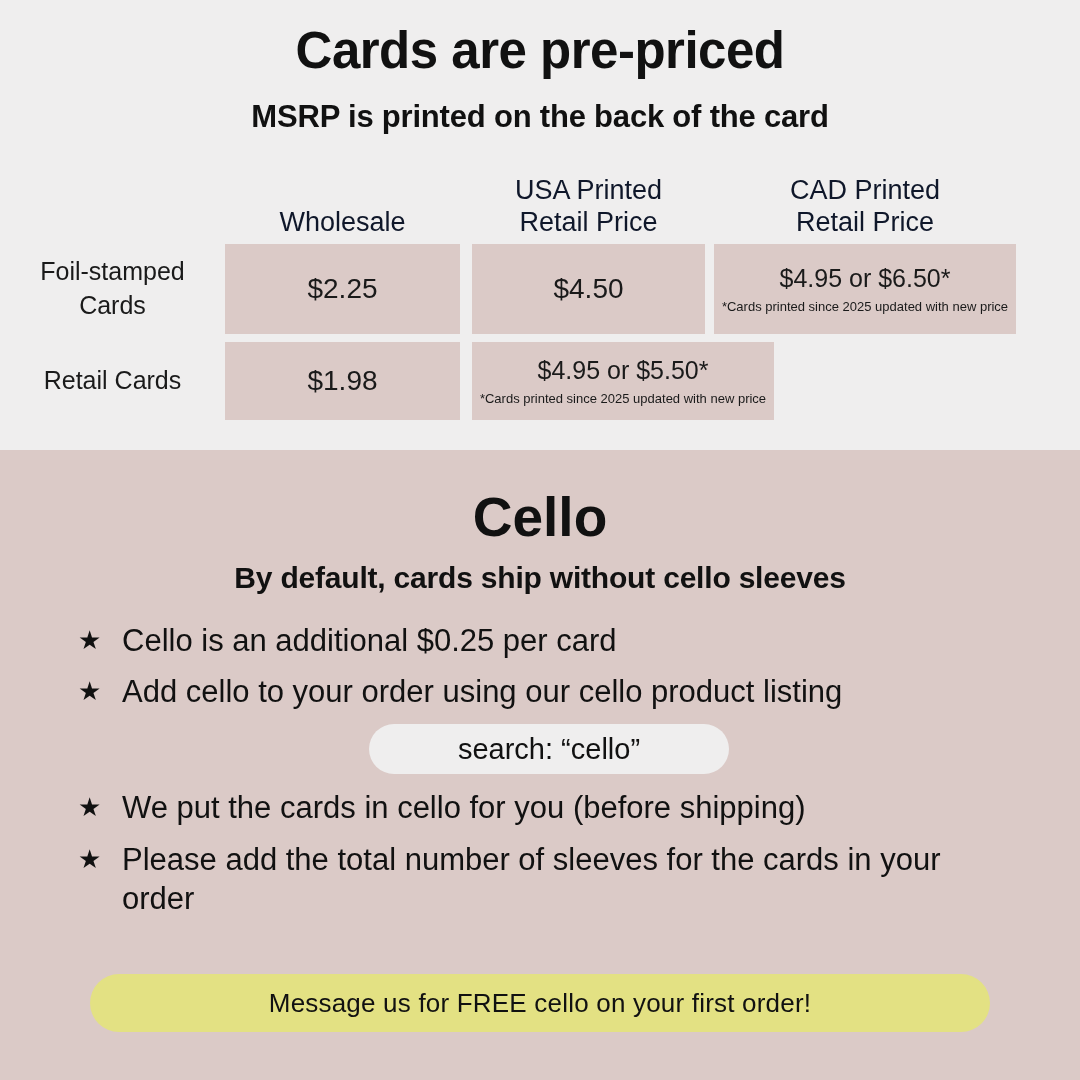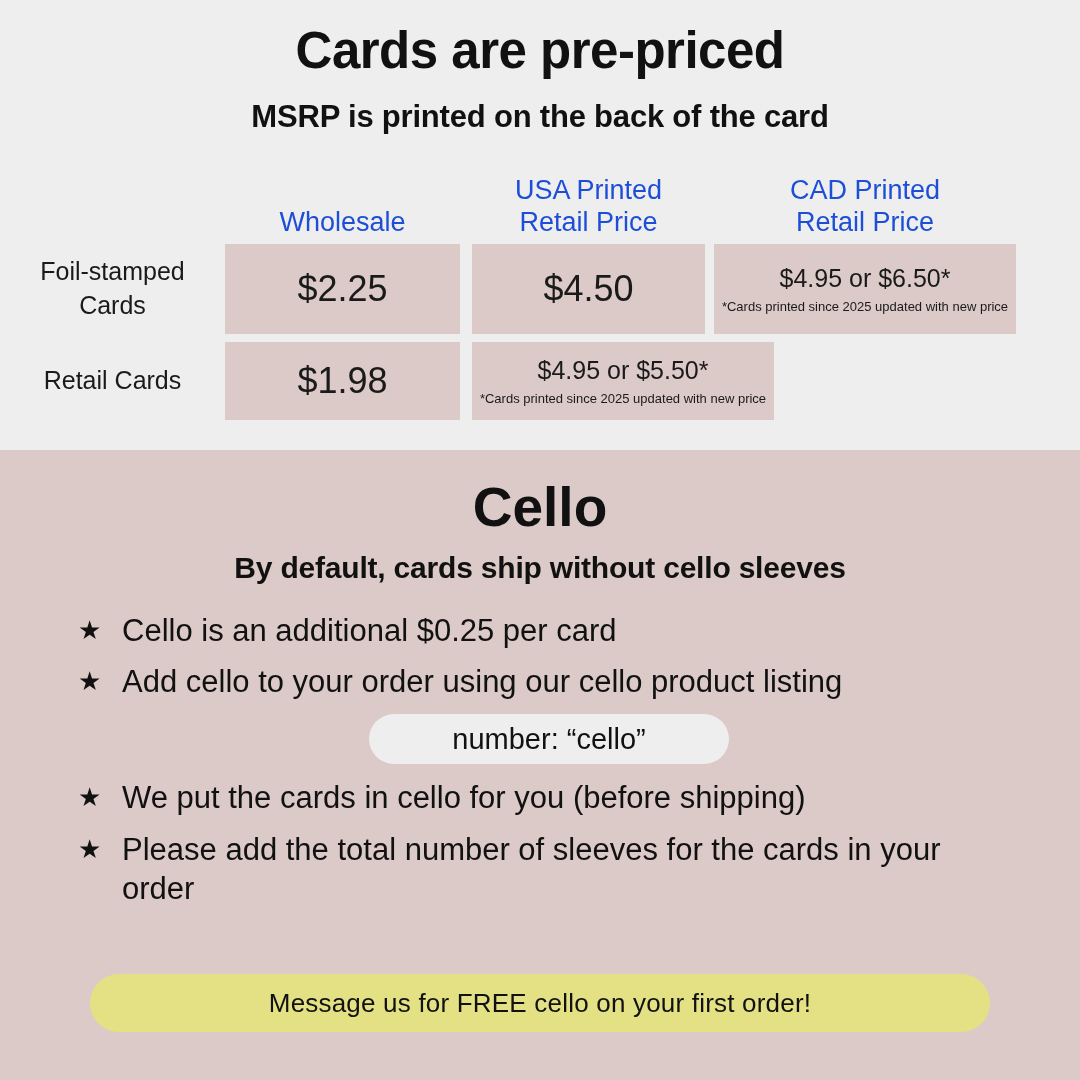--- a/index.html
+++ b/index.html
@@ -53,58 +53,58 @@
   .col-label  { width:225px; flex:0 0 225px; }
   .col-ws     { width:235px; flex:0 0 235px; margin-right:12px; }
   .col-usa    { width:233px; flex:0 0 233px; margin-right:9px; }
   .col-cad    { width:302px; flex:0 0 302px; }
 
   .th {
     text-align:center;
     font-size:27px;
     line-height:1.16;
     padding-bottom:6px;
-    color:#1d4ed8;
+    color:#0f172a;
   }
   .row-label {
     display:flex;
     align-items:center;
     justify-content:center;
     text-align:center;
     font-size:25px;
     line-height:1.35;
     color:#1a1a1a;
     padding:0 8px;
   }
   .cell {
     background:#dbcac7;
     display:flex;
     flex-direction:column;
     align-items:center;
     justify-content:center;
     text-align:center;
     color:#1a1a1a;
   }
-  .cell .price { font-size:36px; line-height:1.2; }
+  .cell .price { font-size:28px; line-height:1.2; }
   .cell .price-sm { font-size:25px; line-height:1.25; }
   .cell .note {
     font-size:13px;
     line-height:1.25;
     margin-top:5px;
     padding:0 6px;
   }
   .row-foil  { height:90px; }
   .row-reg   { height:78px; margin-top:8px; }
 
   
   .cello-section {
     background:#dbcac7;
     flex:1 1 auto;
     position:relative;
-    padding:2px 40px;
+    padding:12px 40px;
   }
   .cello-title {
     font-size:55px;
     text-align:center;
     padding-top:27px;
     line-height:1.05;
     letter-spacing:0px;
   }
   .cello-sub {
     font-size:30px;
@@ -252,21 +252,21 @@
         <span class="btext">Cello is an additional $0.25 per card</span>
       </div>
 
       <div class="bullet">
         <span class="star">★</span>
         <span class="btext">Add cello to your order using our cello product listing</span>
       </div>
 
       <div class="search-pill-wrap">
         <div class="search-pill">
-          <span>number: “cello”</span>
+          <span>search: “cello”</span>
         </div>
       </div>
 
       <div class="bullet">
         <span class="star">★</span>
         <span class="btext">We put the cards in cello for you (before shipping)</span>
       </div>
 
       <div class="bullet">
         <span class="star">★</span>

